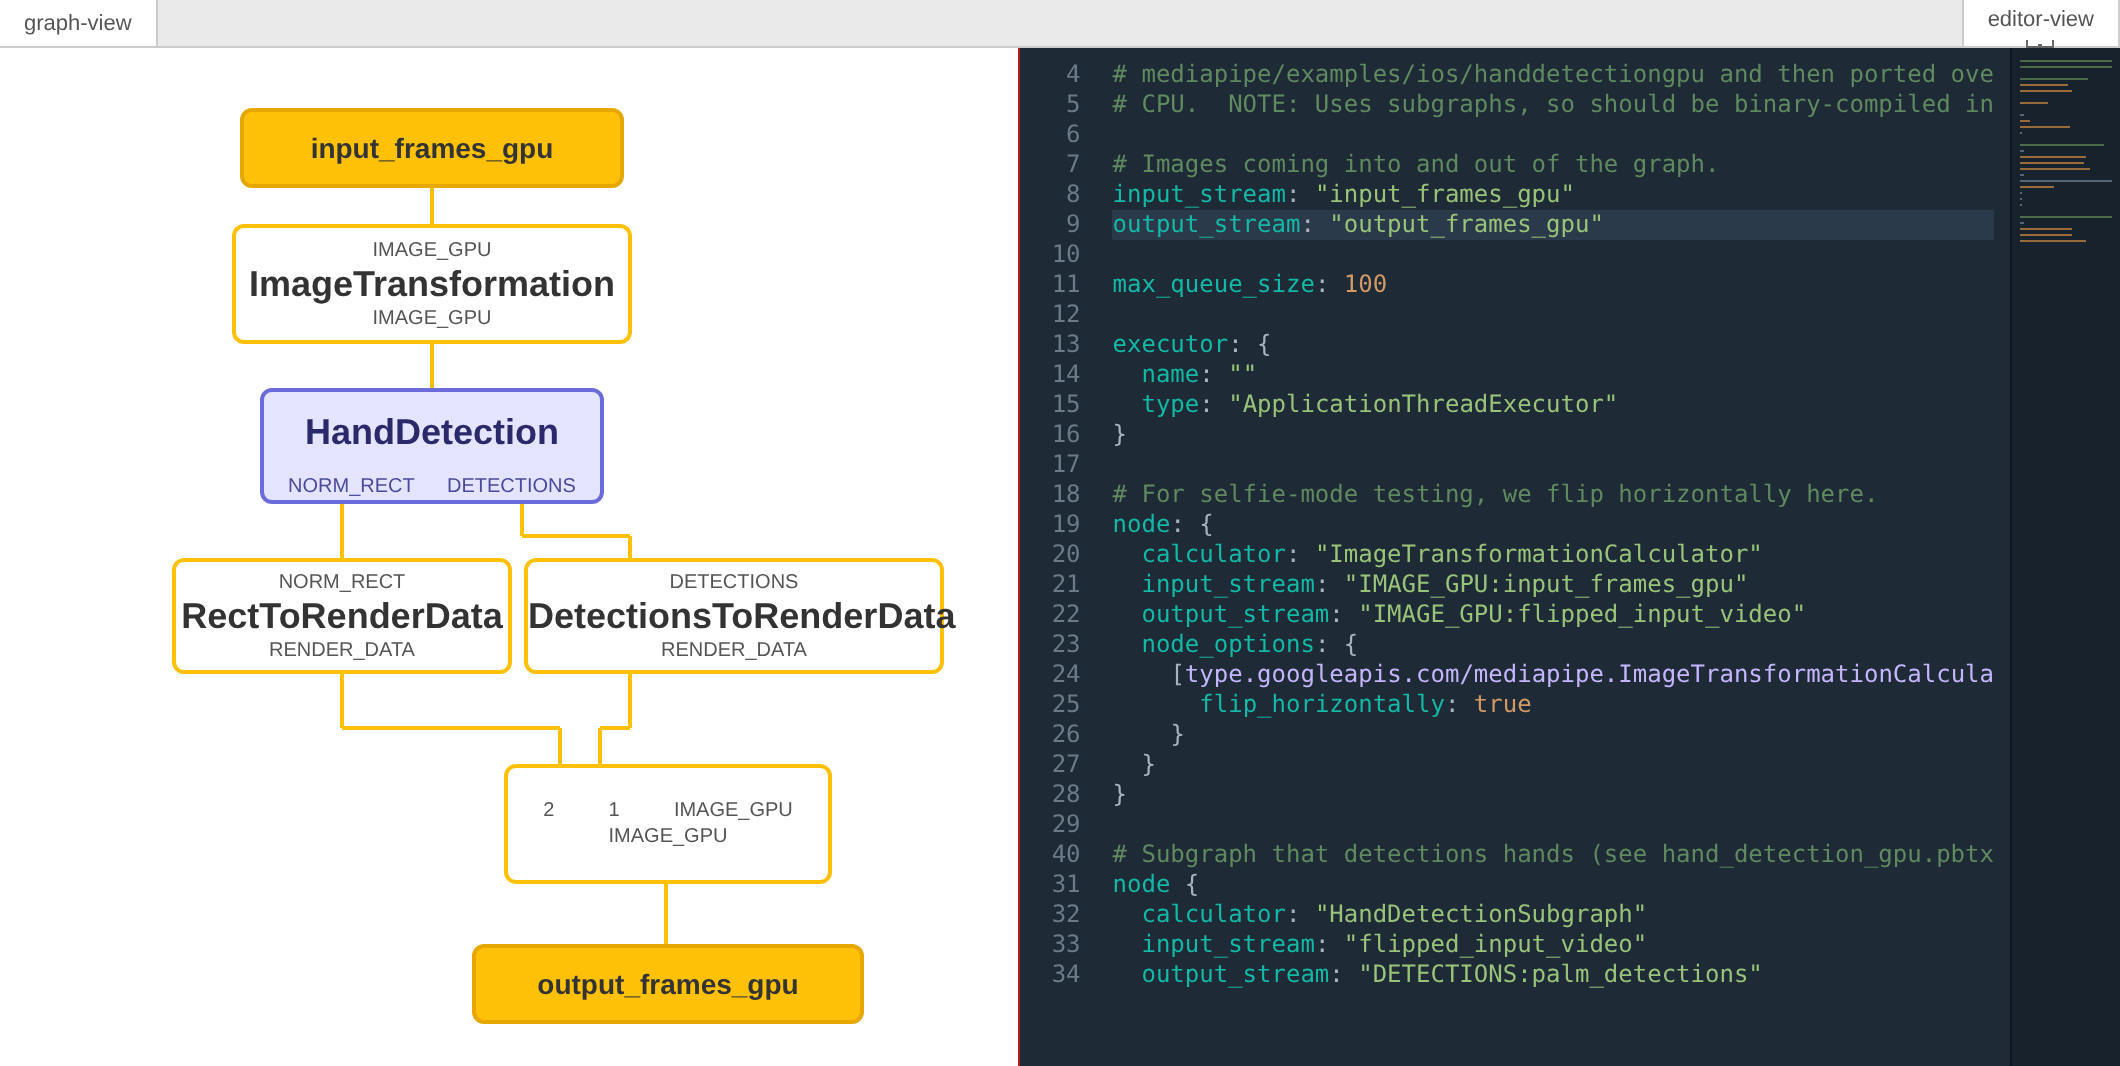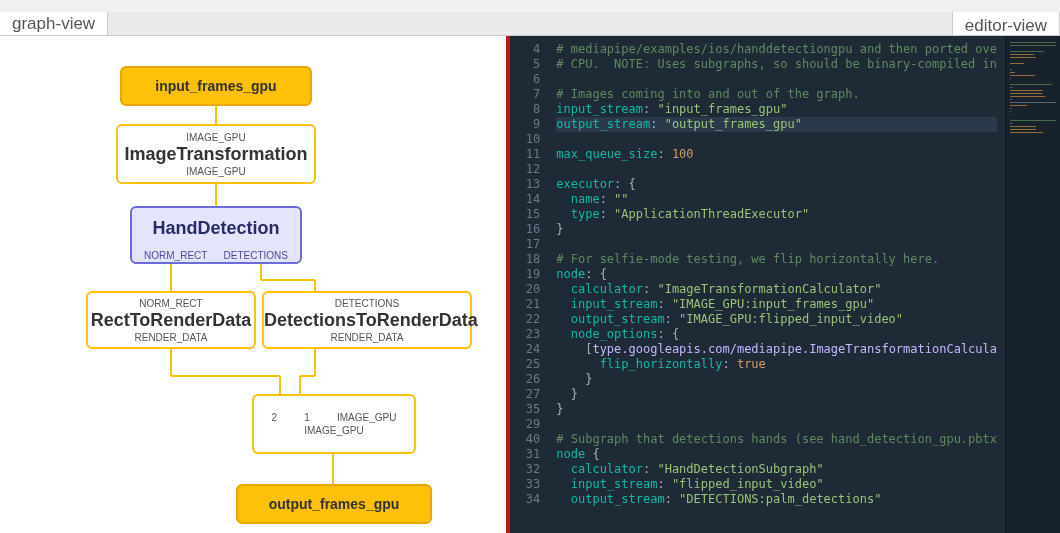--- a/index.html
+++ b/index.html
@@ -10,23 +10,22 @@
     display: flex;
     flex-direction: column;
     overflow: hidden;
     background: #f0f0f0;
   }
   .tabs {
     display: flex;
     height: 24px;
     background: #eaeaea;
     border-bottom: 1px solid #ccc;
-    font-size: 17px;
+    font-size: 11px;
     color: #555;
-    margin-top: 12px;
   }
   .tab {
     padding: 4px 12px;
     border-right: 1px solid #ccc;
     display: flex;
     align-items: center;
     gap: 6px;
     cursor: pointer;
     background: #f4f4f4;
   }
@@ -36,21 +35,21 @@
   .tab.editor { margin-left: auto; border-left: 1px solid #ccc; flex-direction: column; }
   .panes {
     flex: 1;
     display: flex;
     height: calc(100% - 24px);
   }
   .graph-pane {
     width: 555px;
     background: #fff;
     position: relative;
-    border-right: 4px solid #b91c1c;
+    border-right: 1px solid #b91c1c;
   }
   .editor-pane {
     flex: 1;
     background: #1e2a36;
     display: flex;
     font-family: "Consolas", "Menlo", monospace;
     font-size: 12px;
     line-height: 15px;
     color: #c5d4e0;
     position: relative;
@@ -275,21 +274,21 @@
         <div>18</div>
         <div>19</div>
         <div>20</div>
         <div>21</div>
         <div>22</div>
         <div>23</div>
         <div>24</div>
         <div>25</div>
         <div>26</div>
         <div>27</div>
-        <div>35</div>
+        <div>28</div>
         <div>29</div>
         <div>40</div>
         <div>31</div>
         <div>32</div>
         <div>33</div>
         <div>34</div>
       </div>
     <div class="code"><div class="line"><span class="c-comment"># mediapipe/examples/ios/handdetectiongpu and then ported ove</span></div><div class="line"><span class="c-comment"># CPU.  NOTE: Uses subgraphs, so should be binary-compiled in</span></div><div class="line">&nbsp;</div><div class="line"><span class="c-comment"># Images coming into and out of the graph.</span></div><div class="line"><span class="c-key">input_stream</span><span class="c-punc">: </span><span class="c-string">"input_frames_gpu"</span></div><div class="line hl"><span class="c-key">output_stream</span><span class="c-punc">: </span><span class="c-string">"output_frames_gpu"</span></div><div class="line">&nbsp;</div><div class="line"><span class="c-key">max_queue_size</span><span class="c-punc">: </span><span class="c-num">100</span></div><div class="line">&nbsp;</div><div class="line"><span class="c-key">executor</span><span class="c-punc">: {</span></div><div class="line">  <span class="c-key">name</span><span class="c-punc">: </span><span class="c-string">""</span></div><div class="line">  <span class="c-key">type</span><span class="c-punc">: </span><span class="c-string">"ApplicationThreadExecutor"</span></div><div class="line"><span class="c-punc">}</span></div><div class="line">&nbsp;</div><div class="line"><span class="c-comment"># For selfie-mode testing, we flip horizontally here.</span></div><div class="line"><span class="c-key">node</span><span class="c-punc">: {</span></div><div class="line">  <span class="c-key">calculator</span><span class="c-punc">: </span><span class="c-string">"ImageTransformationCalculator"</span></div><div class="line">  <span class="c-key">input_stream</span><span class="c-punc">: </span><span class="c-string">"IMAGE_GPU:input_frames_gpu"</span></div><div class="line">  <span class="c-key">output_stream</span><span class="c-punc">: </span><span class="c-string">"IMAGE_GPU:flipped_input_video"</span></div><div class="line">  <span class="c-key">node_options</span><span class="c-punc">: {</span></div><div class="line">    <span class="c-punc">[</span><span class="c-type">type.googleapis.com/mediapipe.ImageTransformationCalcula</span></div><div class="line">      <span class="c-key">flip_horizontally</span><span class="c-punc">: </span><span class="c-num">true</span></div><div class="line">    <span class="c-punc">}</span></div><div class="line">  <span class="c-punc">}</span></div><div class="line"><span class="c-punc">}</span></div><div class="line">&nbsp;</div><div class="line"><span class="c-comment"># Subgraph that detections hands (see hand_detection_gpu.pbtx</span></div><div class="line"><span class="c-key">node</span><span class="c-punc"> {</span></div><div class="line">  <span class="c-key">calculator</span><span class="c-punc">: </span><span class="c-string">"HandDetectionSubgraph"</span></div><div class="line">  <span class="c-key">input_stream</span><span class="c-punc">: </span><span class="c-string">"flipped_input_video"</span></div><div class="line">  <span class="c-key">output_stream</span><span class="c-punc">: </span><span class="c-string">"DETECTIONS:palm_detections"</span></div></div>
     <div class="minimap">
         <div class="mm-line" style="top: 6px; width: 46px; background: rgb(74, 107, 74);"></div>

